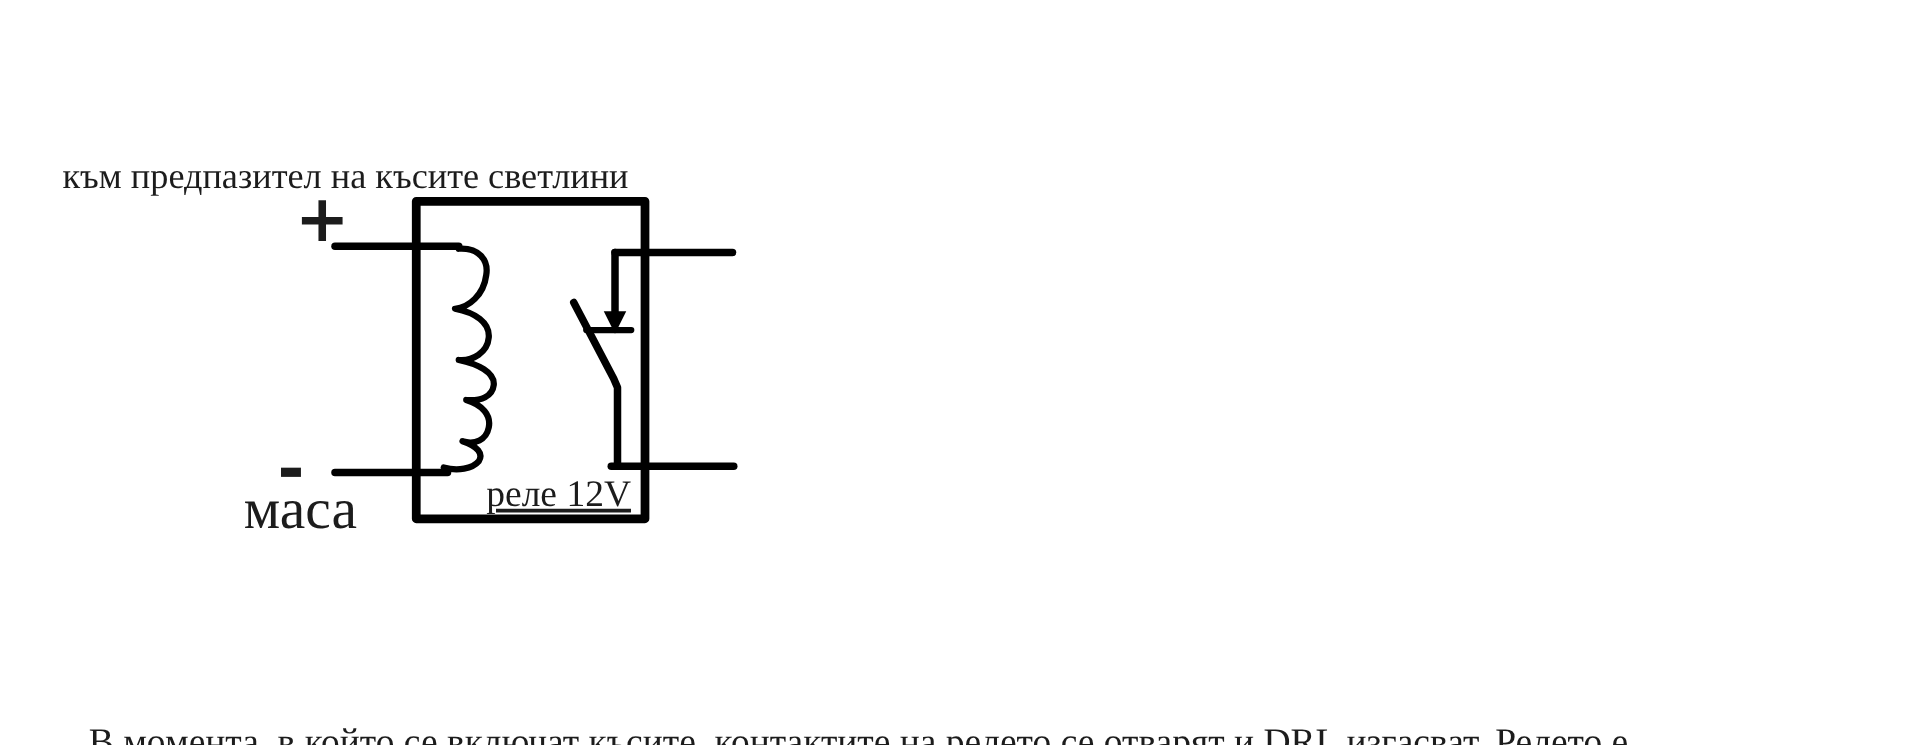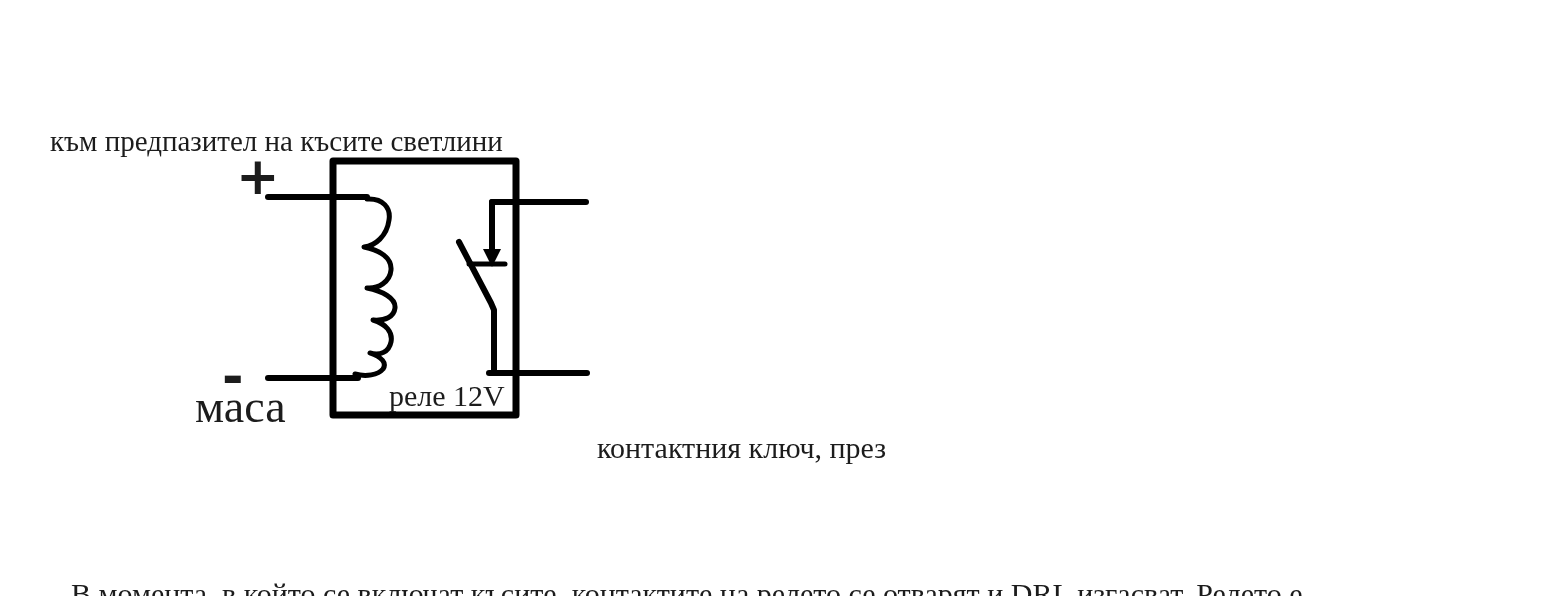--- a/index.html
+++ b/index.html
@@ -20,21 +20,21 @@
     position: absolute;
     white-space: pre;
     line-height: 1;
   }
   .top-label      { left: 50px;  top: 127px; font-size: 29px; text-align: center; }
   .plus-label     { left: 236px; top: 150px; font-size: 52px; font-weight: bold;
                     font-family: "DejaVu Sans", sans-serif; }
   .minus-label    { left: 222px; top: 350px; font-size: 52px; font-weight: bold;
                     font-family: "DejaVu Sans", sans-serif; }
   .masa-label     { left: 195px; top: 384px; font-size: 46px; }
-  .relay-label    { left: 389px; top: 381px; font-size: 30px; }
+  .relay-label    { left: 389px; top: 381px; font-size: 30px; text-decoration: underline; }
   .drl-label      { left: 601px; top: 188px; font-size: 30px; }
   .terminal15-label { left: 597px; top: 360px; font-size: 30px; line-height: 35px; }
   .note           { left: 71px;  top: 499px; font-size: 30px; line-height: 38px; }
   svg.circuit {
     position: absolute;
     left: 0; top: 0;
     width: 1544px;
     height: 596px;
   }
   svg.circuit .stroke {
@@ -89,21 +89,20 @@
   <div class="lbl plus-label">+</div>
 
   <div class="lbl minus-label">-</div>
 
   <div class="lbl masa-label">маса</div>
 
   <div class="lbl relay-label">реле 12V</div>
 
 
   <div class="lbl terminal15-label">
-    <div>контактния ключ, през</div>
     
   </div>
 
   <div class="lbl note">
     <div>В момента, в който се включат късите, контактите на релето се отварят и DRL изгасват. Релето е</div>
     
   </div>
 
 </div>
 

